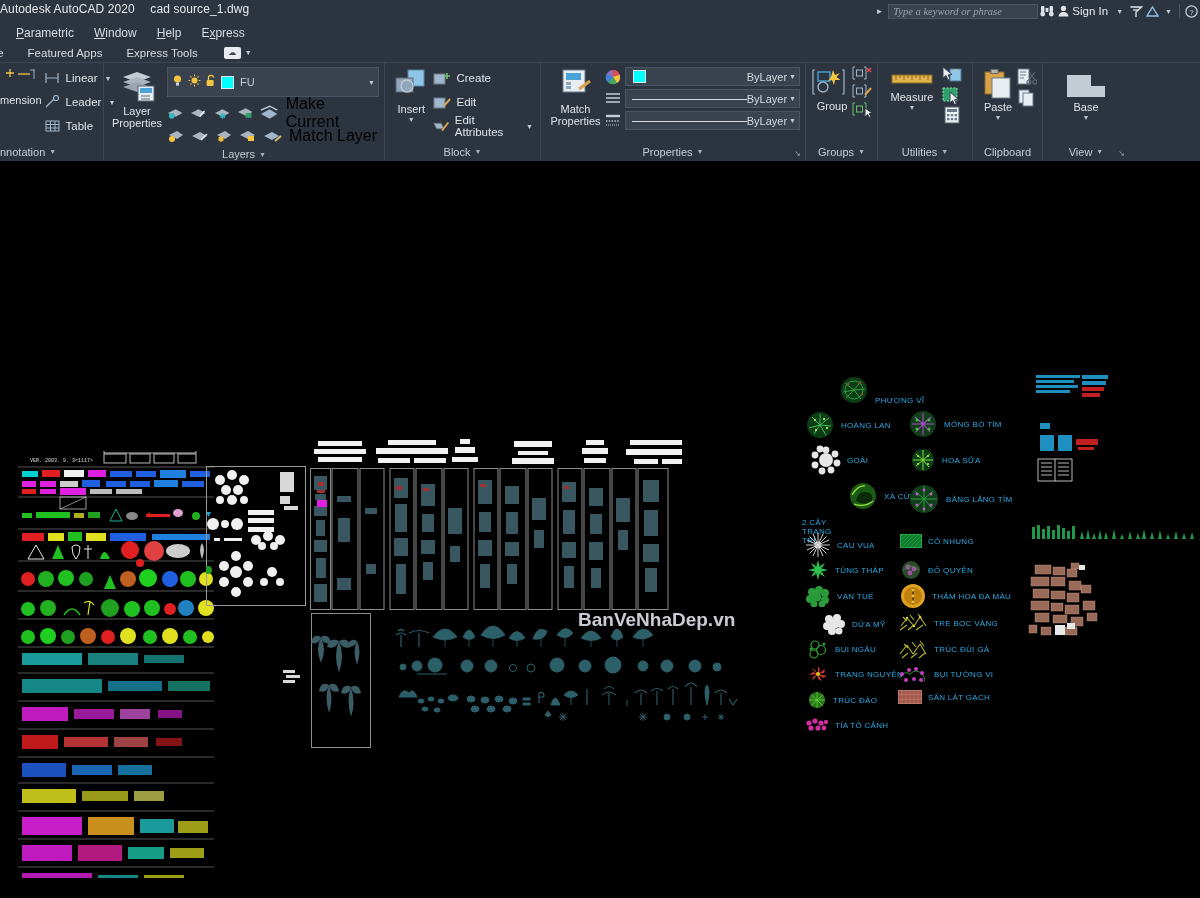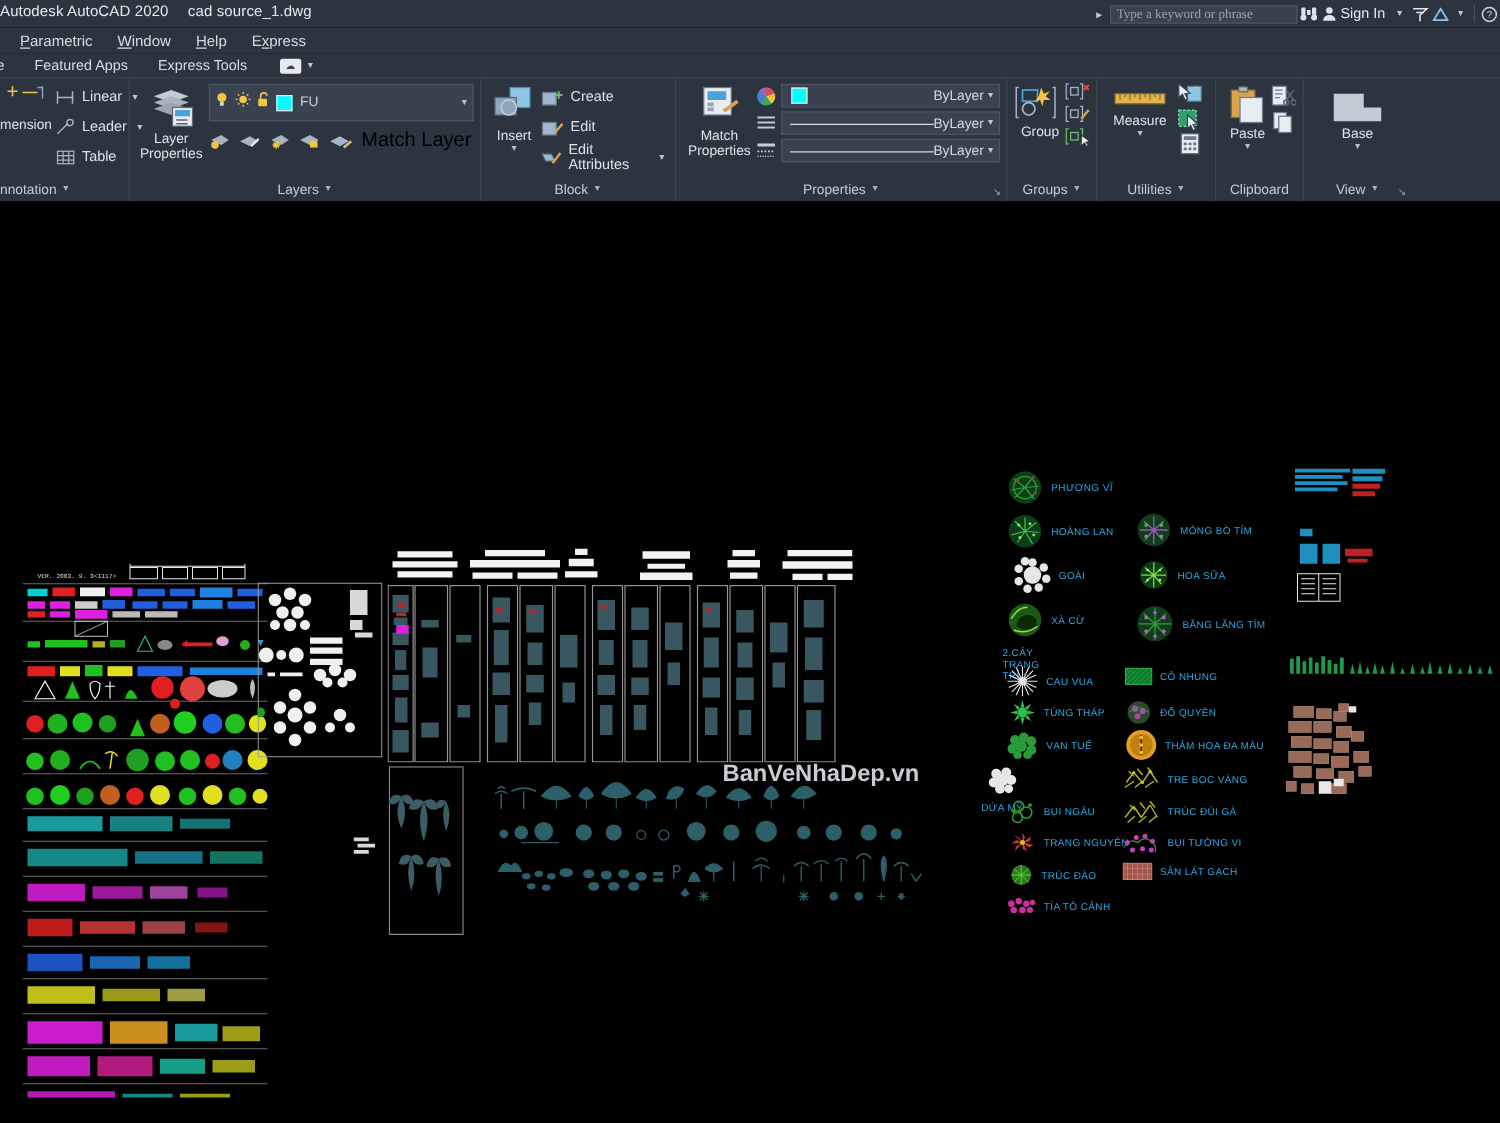--- a/index.html
+++ b/index.html
@@ -15,21 +15,21 @@
     color:#e6e9ed; font-size:12px; letter-spacing:.1px;
   }
   .title-text .fname{ margin-left:12px; }
   .tb-right{
     position:absolute; right:0; top:0; height:22px; display:flex; align-items:center; gap:0px;
   }
   .searchwrap{ display:flex; align-items:center; height:22px; }
   .sb-arrow{ color:#c3c8cf; font-size:8px; margin:0 5px 0 2px; }
   .searchbox{
     width:150px; height:15px; background:#39424f; border:1px solid #4a5463;
-    color:#9aa3ad; font-size:10.5px; font-family:"Liberation Serif", serif;
+    color:#9aa3ad; font-size:10.5px; font-style:italic; font-family:"Liberation Serif", serif;
     padding:0 4px; line-height:13px; display:flex; align-items:center;
   }
   .ic{ display:inline-flex; align-items:center; justify-content:center; }
   .binoc{ width:18px; height:22px; color:#dfe3e8; font-size:11px; }
   .person{ width:15px; height:22px; color:#dfe3e8; font-size:12px; }
   .signin{ color:#e6e9ed; font-size:11.5px; padding:0 4px 0 1px; }
   .caret{ color:#c3c8cf; font-size:7px; padding:0 4px; }
   .tb-icon{ width:17px; height:22px; color:#cfd5dc; font-size:11px; }
   .tb-sep{ width:1px; height:14px; background:#49525f; margin:0 3px; }
 
@@ -258,20 +258,45 @@
                 </g>
               </svg></span>
           <span>
             <svg width="12" height="13" viewBox="0 0 12 13">
                 <path d="M3.5 6 V4 a2.5 2.5 0 0 1 5 -0.4" fill="none" stroke="#f5c542" stroke-width="1.3"></path>
             <rect x="1.6" y="6" width="7" height="6" rx="1" fill="#f5c542"></rect>
               </svg></span>
           <span class="swatch"></span>
           <span class="nm">FU</span>
           <span class="dd">▼</span>
+        </div>
+        <div style="display:flex;align-items:center;gap:7px;height:23px;">
+          <svg width="17" height="15" viewBox="0 0 17 15">
+              <path d="M1 8 L9 4 L16 8 L9 12 Z" fill="#aab4bf"></path>
+              <circle cx="5" cy="11" r="3" fill="#35b8c4"></circle>
+            </svg>
+          <svg width="17" height="15" viewBox="0 0 17 15">
+              <path d="M1 8 L9 4 L16 8 L9 12 Z" fill="#aab4bf"></path>
+              <path d="M10 12 L15 6" stroke="#e8edf2" stroke-width="1.6"></path>
+            </svg>
+          <svg width="17" height="15" viewBox="0 0 17 15">
+              <path d="M1 8 L9 4 L16 8 L9 12 Z" fill="#aab4bf"></path>
+              <g stroke="#35b8c4" stroke-width="1.2">
+                <path d="M6 11 L12 11 M9 8 L9 14 M6.8 9 L11.2 13 M11.2 9 L6.8 13"></path>
+              </g>
+            </svg>
+          <svg width="17" height="15" viewBox="0 0 17 15">
+              <path d="M1 7 L9 3 L16 7 L9 11 Z" fill="#aab4bf"></path>
+              <rect x="9" y="8" width="6" height="5" fill="#2ea06a"></rect>
+            </svg>
+          <svg width="19" height="16" viewBox="0 0 19 16">
+              <path d="M1 9 L10 4 L18 9 L10 14 Z" fill="#9fb6cc"></path>
+              <path d="M1 5 L10 1 L18 5" fill="none" stroke="#c3cbd4" stroke-width="1.4"></path>
+            </svg>
+          <span class="txt">Make Current</span>
         </div>
         <div style="display:flex;align-items:center;gap:7px;height:23px;">
           <svg width="17" height="15" viewBox="0 0 17 15">
               <path d="M2 7 L10 3 L16 7 L10 11 Z" fill="#aab4bf"></path>
               <circle cx="5" cy="11" r="3" fill="#f5c542"></circle>
             </svg>
           <svg width="17" height="15" viewBox="0 0 17 15">
               <path d="M1 8 L9 4 L16 8 L9 12 Z" fill="#aab4bf"></path>
               <path d="M10 12 L16 6" stroke="#e8edf2" stroke-width="1.6"></path>
             </svg>
@@ -1083,21 +1108,21 @@
     </g>
     <g fill="none" stroke="#e8e8e8" stroke-width="0.8">
       <rect x="4" y="86" width="34" height="22"></rect>
         <path d="M21 86 L21 108"></path>
       <path d="M7 90 H18 M7 94 H18 M7 98 H18 M7 102 H18 M24 90 H35 M24 94 H35 M24 98 H35 M24 102 H35"></path>
     </g>
   </svg>
 
   <div class="legend">
 
-    <div class="lg-item" style="left:805px;top:214px;">
+    <div class="lg-item" style="left:839px;top:214px;align-items:flex-end;">
       <svg width="30" height="30" viewBox="0 0 30 30">
         <circle cx="15" cy="15" r="13" fill="#0d3d17"></circle>
         <g stroke="#2f9e3f" stroke-width="1" fill="none">
           <path d="M15 15 L6 8 M15 15 L22 6 M15 15 L26 14 M15 15 L22 24 M15 15 L7 23 M15 15 L4 17"></path>
           <circle cx="15" cy="15" r="9"></circle>
           </g>
         <g fill="#8a4a2a">
             <circle cx="9" cy="9" r="1.3"></circle>
             <circle cx="21" cy="8" r="1.3"></circle>
             <circle cx="23" cy="19" r="1.3"></circle>
@@ -1164,21 +1189,21 @@
         <g fill="#aaff4f">
             <circle cx="8" cy="9" r="1"></circle>
             <circle cx="18" cy="9" r="1"></circle>
             <circle cx="18" cy="17" r="1"></circle>
             <circle cx="8" cy="17" r="1"></circle>
           </g>
       </svg>
       <span class="lg-text">HOA SỮA</span>
     </div>
 
-    <div class="lg-item" style="left:805px;top:320px;align-items:center;">
+    <div class="lg-item" style="left:848px;top:320px;align-items:center;">
       <svg width="30" height="30" viewBox="0 0 30 30">
         <circle cx="15" cy="15" r="13" fill="#1a5a14"></circle>
         <path d="M8 20 q2 -10 10 -9 q8 1 6 9 q-8 5 -16 0" fill="#0a2a08"></path>
         <g stroke="#9fe03f" stroke-width="1.2" fill="none">
             <path d="M4 14 q6 -10 13 -9 M6 23 q10 4 19 -3"></path>
           </g>
       </svg>
       <span class="lg-text">XÀ CỪ</span>
     </div>
 
@@ -1276,21 +1301,21 @@
           </g>
         <g fill="#f0c040">
             <circle cx="13" cy="7" r="1.4"></circle>
             <circle cx="13" cy="13" r="1.4"></circle>
             <circle cx="13" cy="19" r="1.4"></circle>
           </g>
       </svg>
       <span class="lg-text">THẢM HOA ĐA MÀU</span>
     </div>
 
-    <div class="lg-item" style="left:785px;top:451px;flex-direction:column;">
+    <div class="lg-item" style="left:822px;top:451px;">
       <svg width="24" height="24" viewBox="0 0 24 24">
         <g fill="#e6e6e6">
           <circle cx="7" cy="7" r="4"></circle>
             <circle cx="15" cy="6" r="4"></circle>
             <circle cx="19" cy="12" r="4"></circle>
           <circle cx="12" cy="12" r="5"></circle>
             <circle cx="5" cy="14" r="4"></circle>
             <circle cx="10" cy="19" r="4"></circle>
           <circle cx="17" cy="19" r="3.5"></circle>
           </g>

